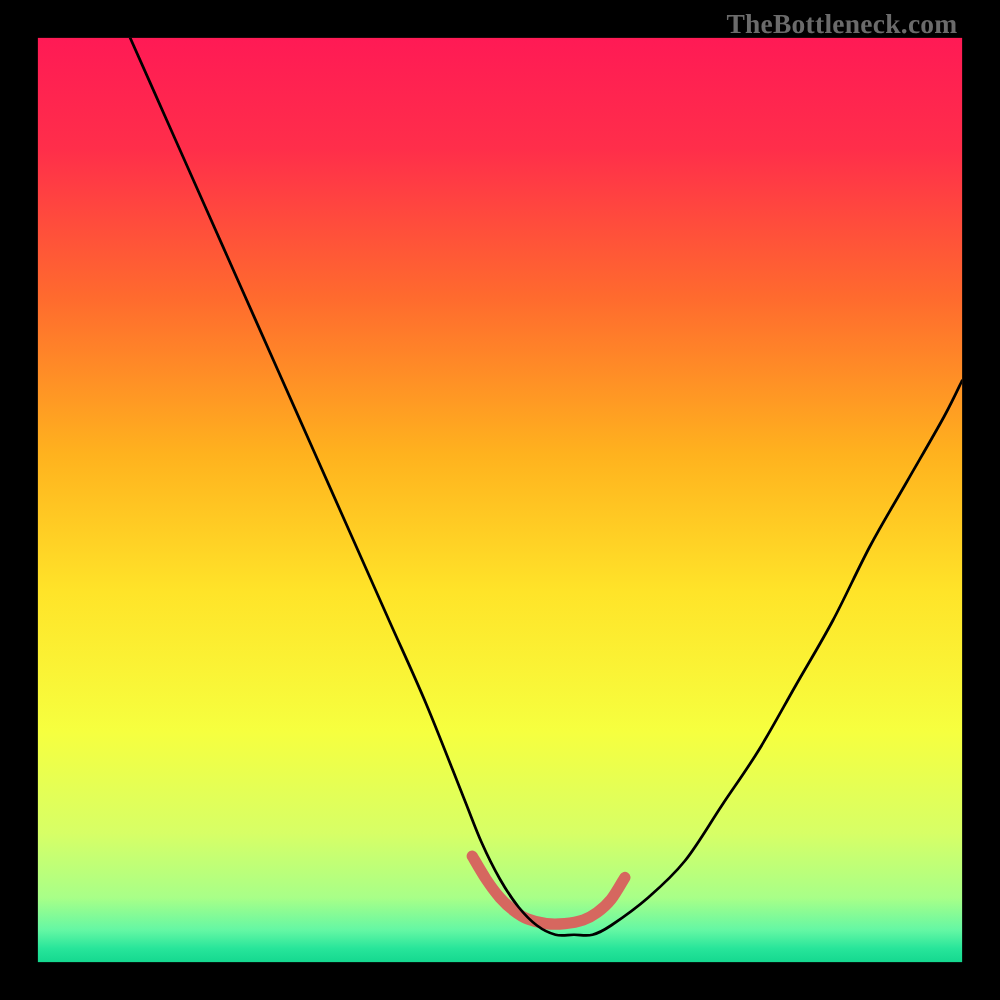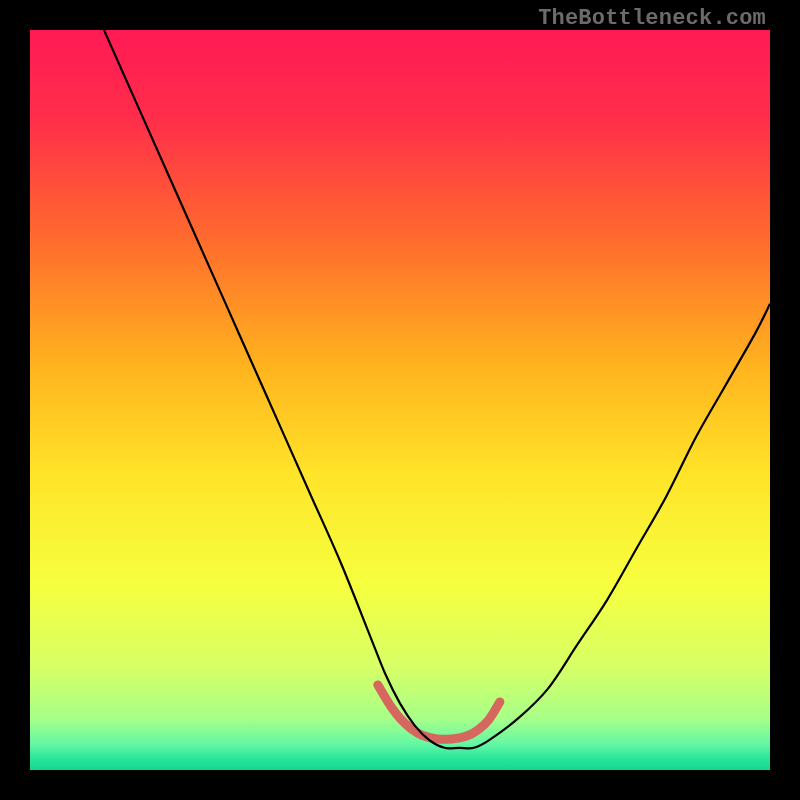--- a/index.html
+++ b/index.html
@@ -31,21 +31,21 @@
   .curve-svg {
     position: absolute;
     inset: 0;
     width: 100%;
     height: 100%;
   }
   .watermark {
     position: absolute;
     top: 6px;
     right: 34px;
-    font-family: Liberation Mono, monospace;
+    font-family: Liberation Serif, serif;
     font-size: 22px;
     font-weight: 600;
     color: #6b6b6b;
     letter-spacing: 0.2px;
     user-select: none;
   }
 </style>
 </head>
 <body>
 

